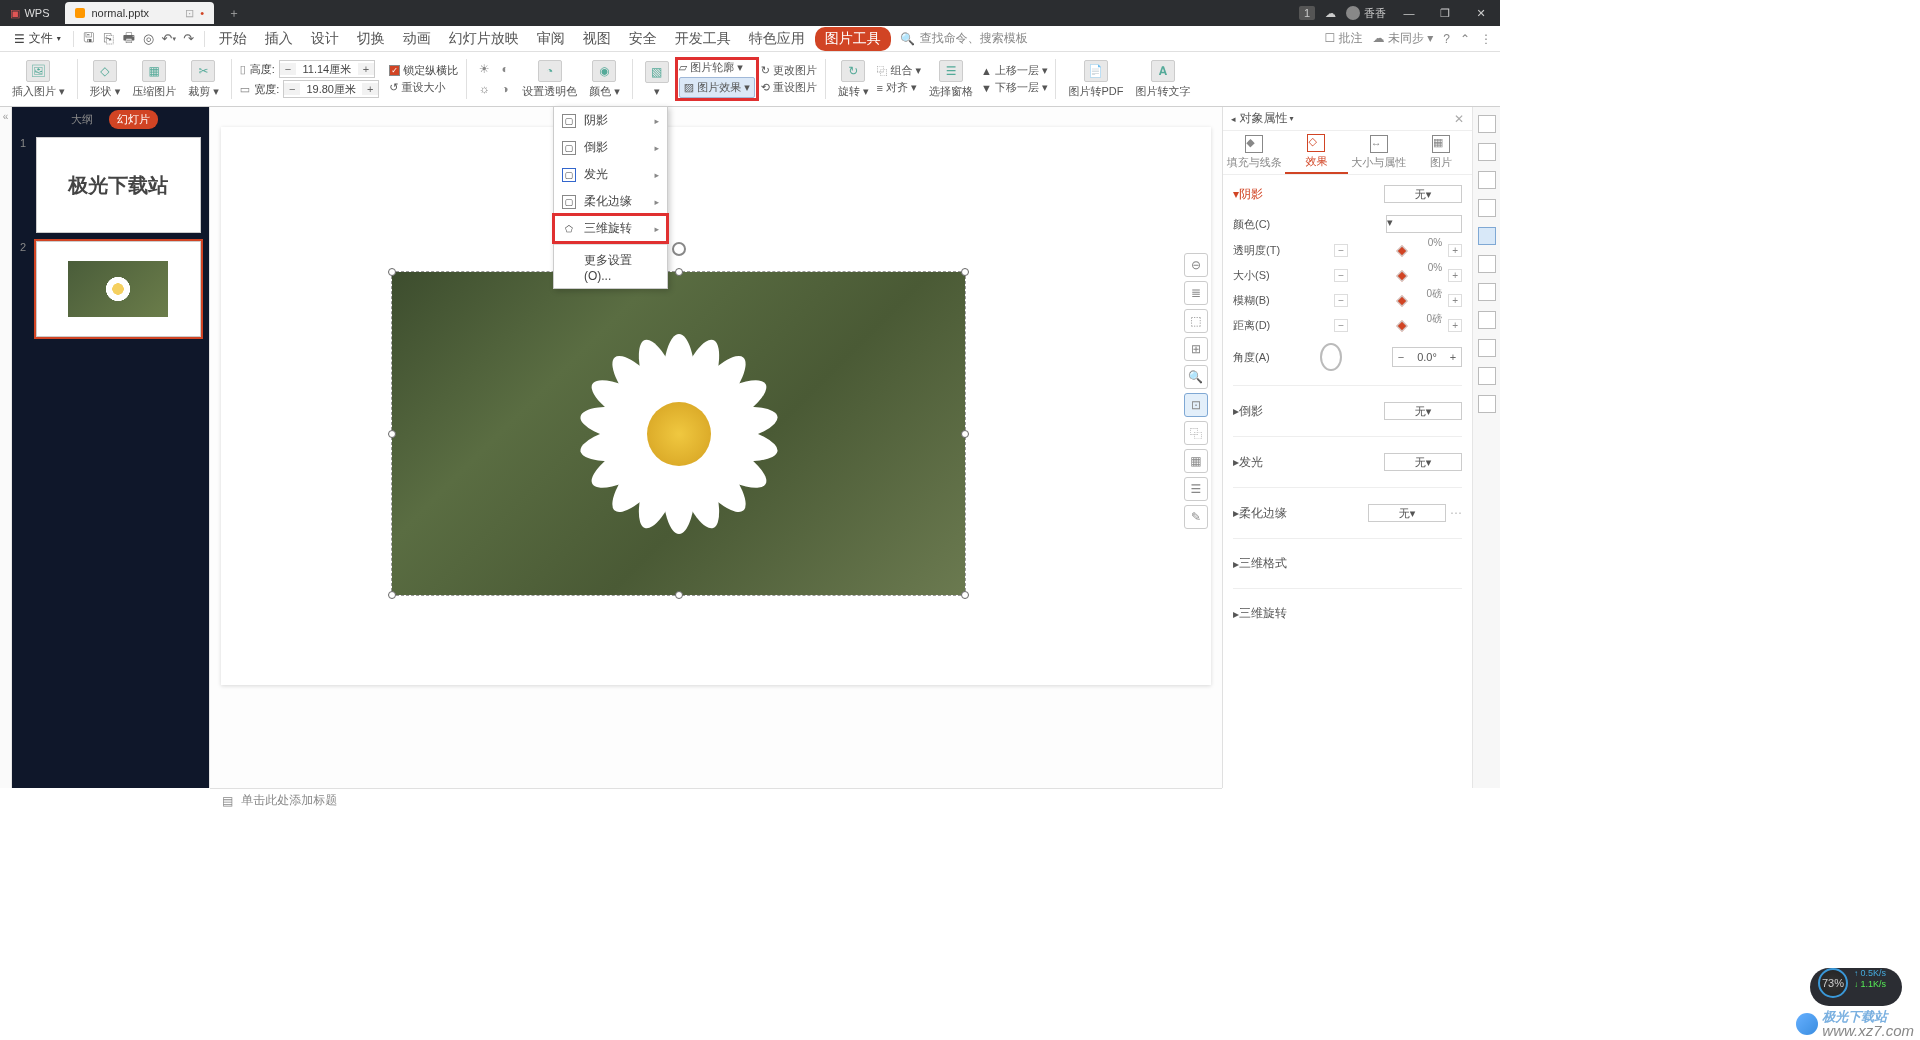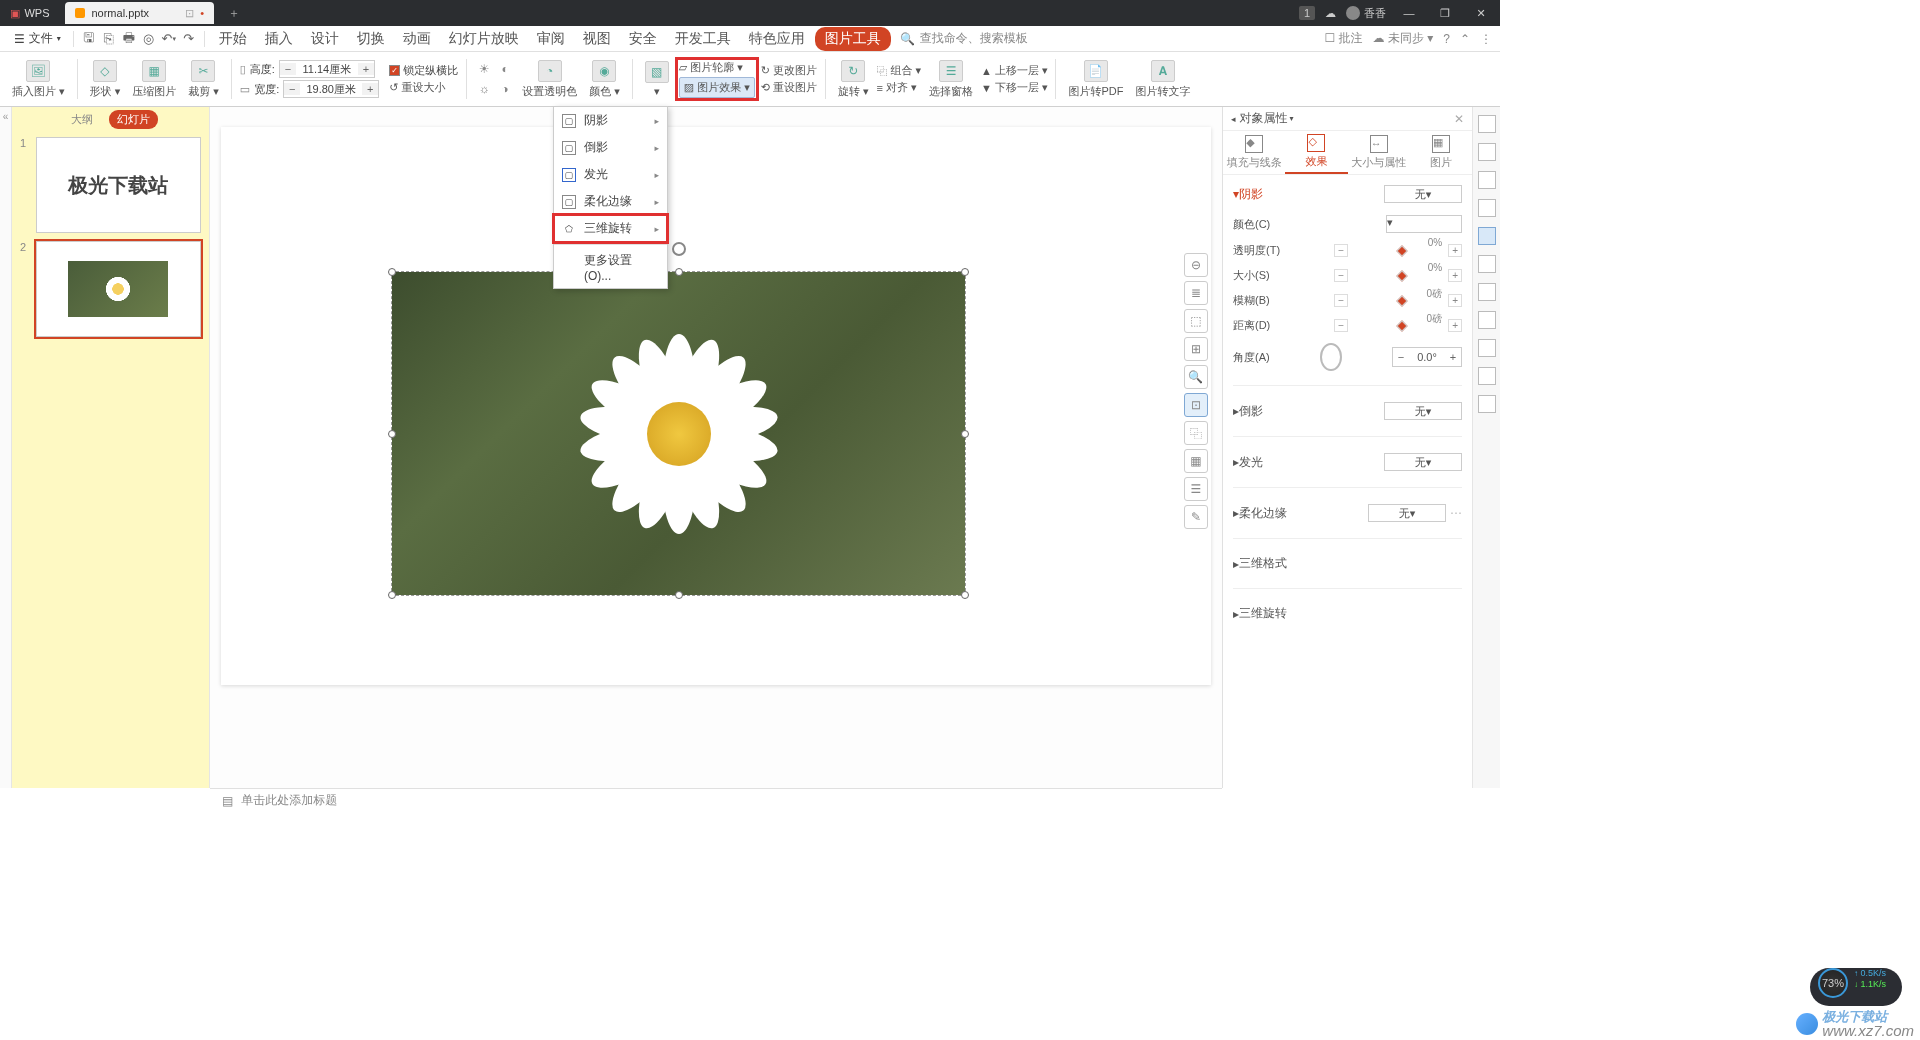--- a/index.html
+++ b/index.html
@@ -50,21 +50,21 @@
 .dropdown { position: absolute; top: 54px; left: 553px; width: 115px; background: #fff; border: 1px solid #ccc; box-shadow: 2px 2px 6px rgba(0,0,0,0.2); z-index: 100; }
 .dropdown .ditem { display: flex; align-items: center; gap: 8px; padding: 5px 8px; font-size: 12px; color: #444; cursor: pointer; }
 .dropdown .dicon { width: 14px; height: 14px; display: inline-flex; align-items: center; justify-content: center; border: 1px solid #888; font-size: 9px; }
 .dropdown .arrow { margin-left: auto; color: #888; font-size: 9px; }
 .dropdown .dsep { height: 1px; background: #e0e0e0; margin: 2px 0; }
 .dropdown .red-outline2 { outline: 3px solid #e03030; outline-offset: -1px; }
 
 
 .main { display: flex; height: 681px; }
 .leftcol { width: 12px; background: #fafafa; border-right: 1px solid #e5e5e5; display: flex; align-items: flex-start; justify-content: center; padding-top: 4px; color: #999; font-size: 10px; }
-.thumbpanel { width: 198px; background: #fef9c3; border-right: 1px solid #e5e5e5; display: flex; flex-direction: column; }
+.thumbpanel { width: 198px; background: #0f172a; border-right: 1px solid #e5e5e5; display: flex; flex-direction: column; }
 .thumbtabs { height: 24px; display: flex; align-items: center; justify-content: center; gap: 8px; }
 .thumbtabs .ttab { font-size: 11px; color: #888; padding: 2px 8px; }
 .thumbtabs .ttab.active { background: #d14424; color: #fff; border-radius: 9px; }
 .thumbs { padding: 6px 8px; display: flex; flex-direction: column; gap: 8px; }
 .thumb-row { display: flex; gap: 6px; }
 .thumb-num { font-size: 11px; color: #888; width: 10px; }
 .thumb { width: 170px; height: 96px; background: #fff; border: 1px solid #ccc; display: flex; align-items: center; justify-content: center; }
 .thumb.selected { outline: 2px solid #d14424; }
 .thumb1-text { font-size: 20px; font-weight: bold; }
 .thumb2-img { width: 100px; height: 56px; background: linear-gradient(135deg,#4a5d3a,#6b7d4a); display: flex; align-items: center; justify-content: center; }

